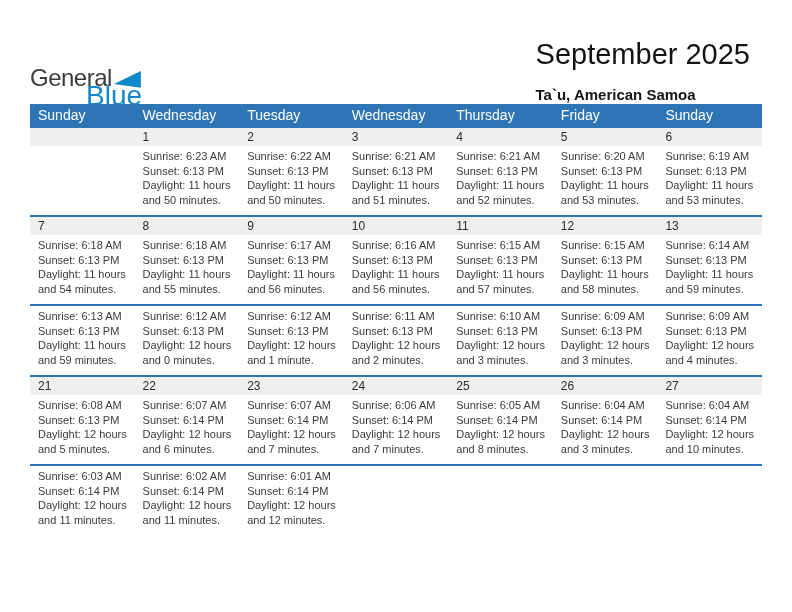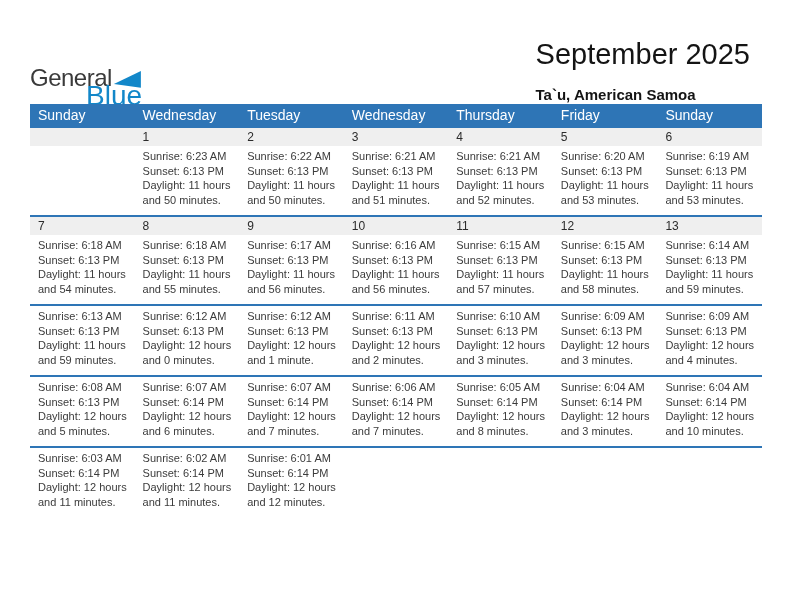--- a/index.html
+++ b/index.html
@@ -237,20 +237,29 @@
           </div>
           <div class="day-details">
             <div class="detail-line">Sunrise: 6:09 AM</div>
             <div class="detail-line">Sunset: 6:13 PM</div>
             <div class="detail-line">Daylight: 12 hours</div>
             <div class="detail-line">and 4 minutes.</div>
           </div>
         </div>
       </div>
       <div class="week-row">
+        <div class="number-strip">
+          <div class="day-number">21</div>
+          <div class="day-number">22</div>
+          <div class="day-number">23</div>
+          <div class="day-number">24</div>
+          <div class="day-number">25</div>
+          <div class="day-number">26</div>
+          <div class="day-number">27</div>
+        </div>
         <div class="details-row">
           <div class="day-details">
             <div class="detail-line">Sunrise: 6:08 AM</div>
             <div class="detail-line">Sunset: 6:13 PM</div>
             <div class="detail-line">Daylight: 12 hours</div>
             <div class="detail-line">and 5 minutes.</div>
           </div>
           <div class="day-details">
             <div class="detail-line">Sunrise: 6:07 AM</div>
             <div class="detail-line">Sunset: 6:14 PM</div>

